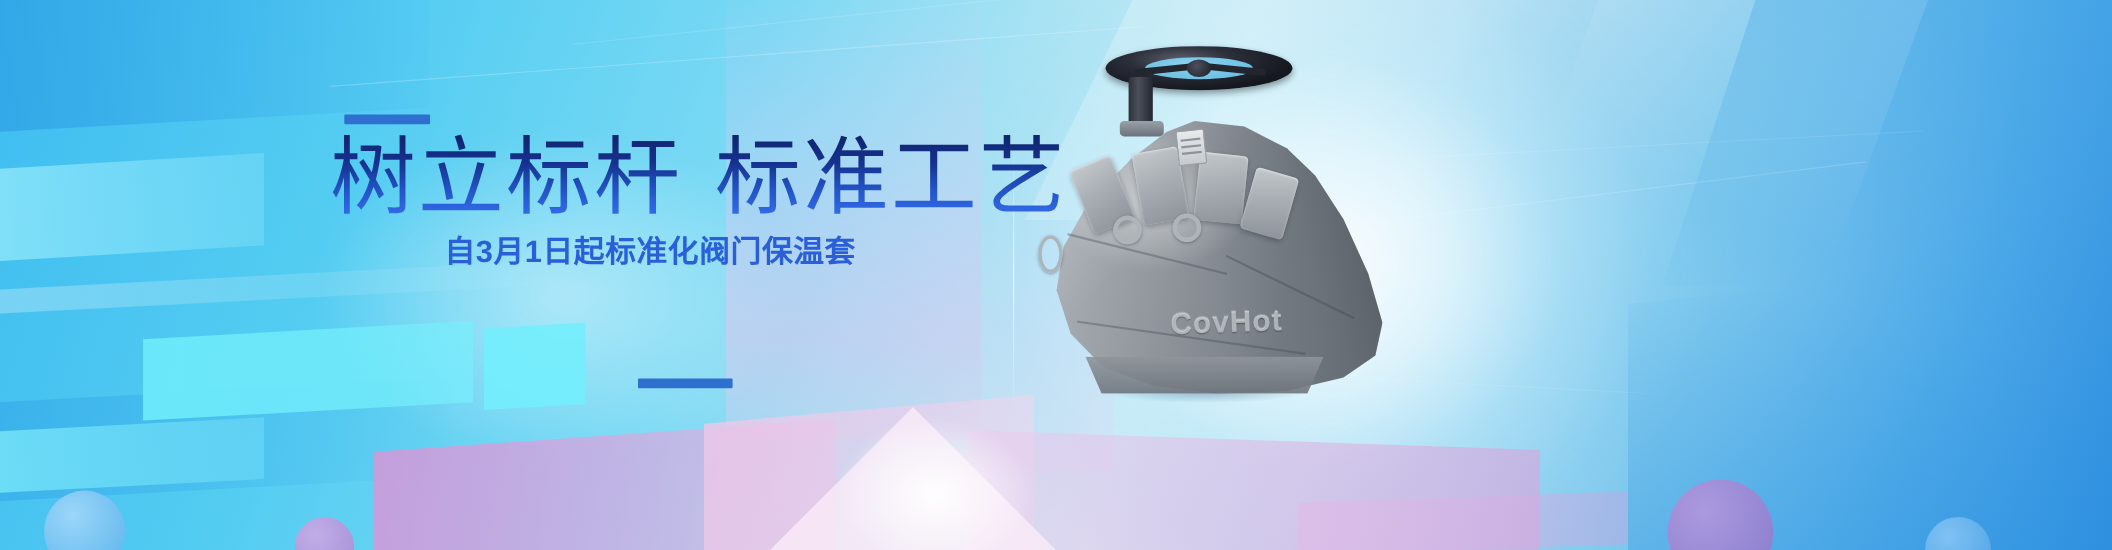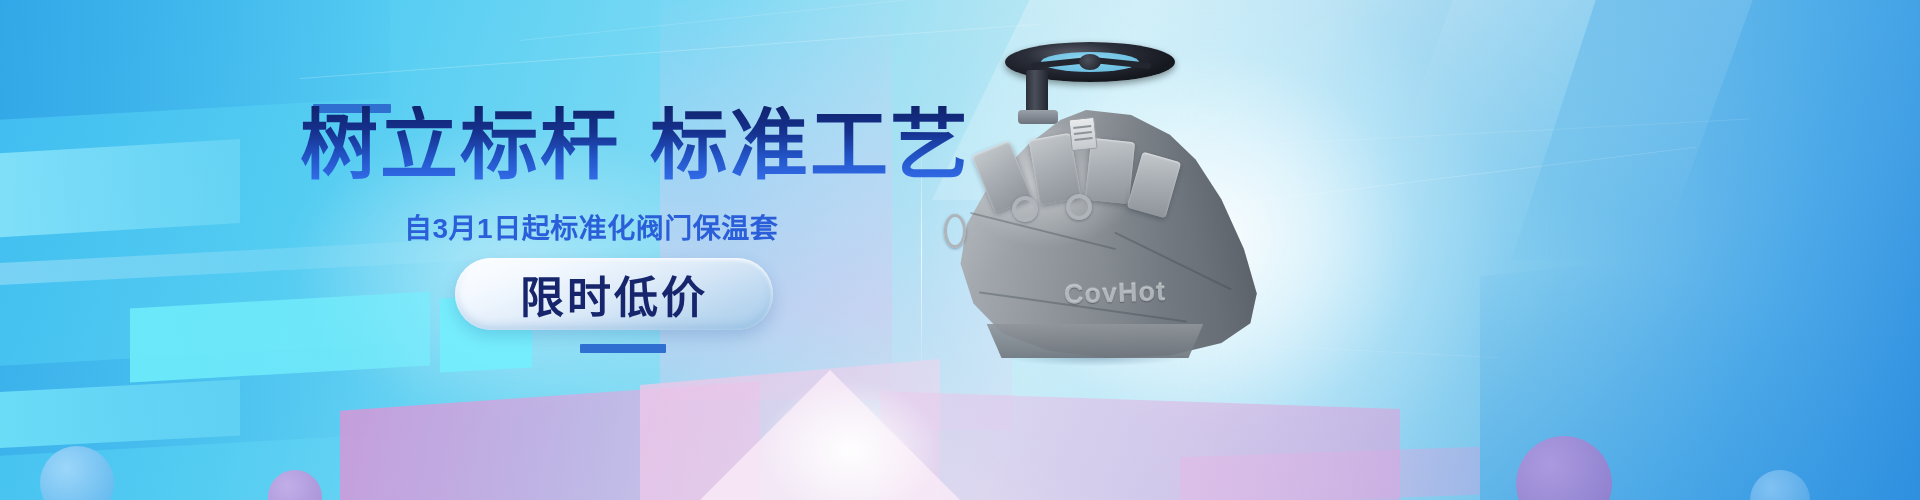--- a/index.html
+++ b/index.html
@@ -158,22 +158,22 @@
 
   
   .copy{position:absolute;left:0;top:0;width:960px;height:500px;}
 
   .accent-dash{
     position:absolute;left:313px;top:104px;width:78px;height:9px;
     background:#2f6fd0;border-radius:1px;
   }
 
   .headline{
-    position:absolute;left:300px;top:106px;
-    font-size:78px;line-height:1;font-weight:700;letter-spacing:2px;
+    position:absolute;left:300px;top:122px;
+    font-size:78px;line-height:1;font-weight:400;letter-spacing:2px;
     white-space:nowrap;
     background:linear-gradient(180deg,#10246e 0%,#16328f 34%,#2355c8 66%,#3570ee 100%);
     -webkit-background-clip:text;background-clip:text;
     color:transparent;-webkit-text-fill-color:transparent;
   }
   .headline .gap{display:inline-block;width:30px;}
 
   .subtitle{
     position:absolute;left:392px;top:215px;
     font-size:28px;line-height:1;font-weight:700;letter-spacing:.5px;
@@ -378,23 +378,20 @@
   </div>
 
   <div class="copy">
 
     <div class="accent-dash"></div>
 
     <div class="headline"><span>树立标杆</span><span class="gap"></span><span>标准工艺</span></div>
 
     <div class="subtitle">自3月1日起标准化阀门保温套</div>
 
-    <div class="pill">
-      <div class="pill-label">限时低价</div>
-    </div>
 
     <div class="underline-bar"></div>
   </div>
 
   <div class="product">
 
     <div class="ground-shadow"></div>
 
     <div class="handwheel">
       <div class="hw-rim"></div>

